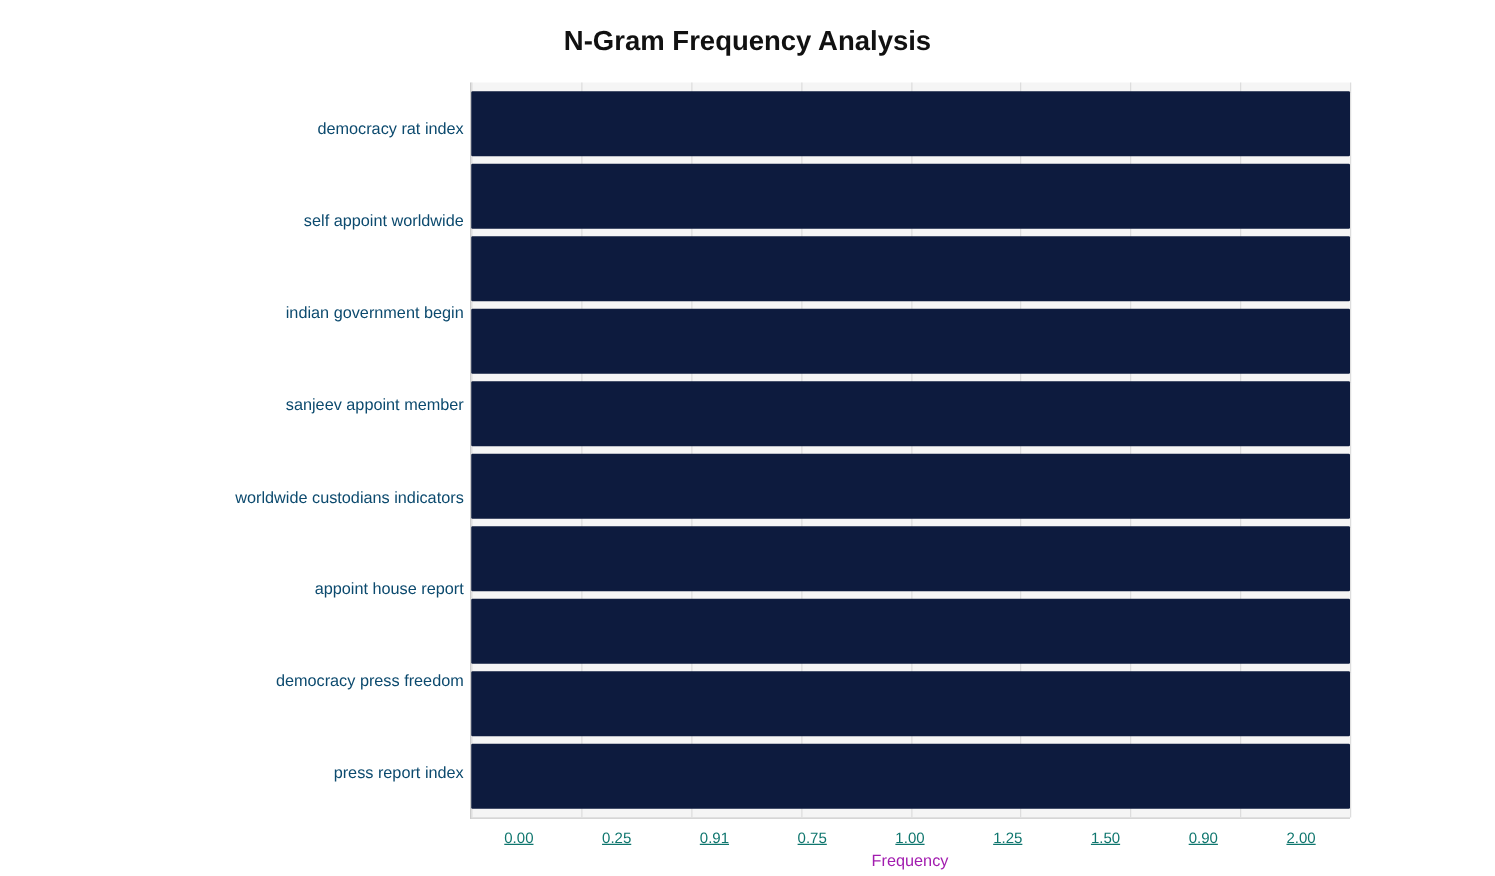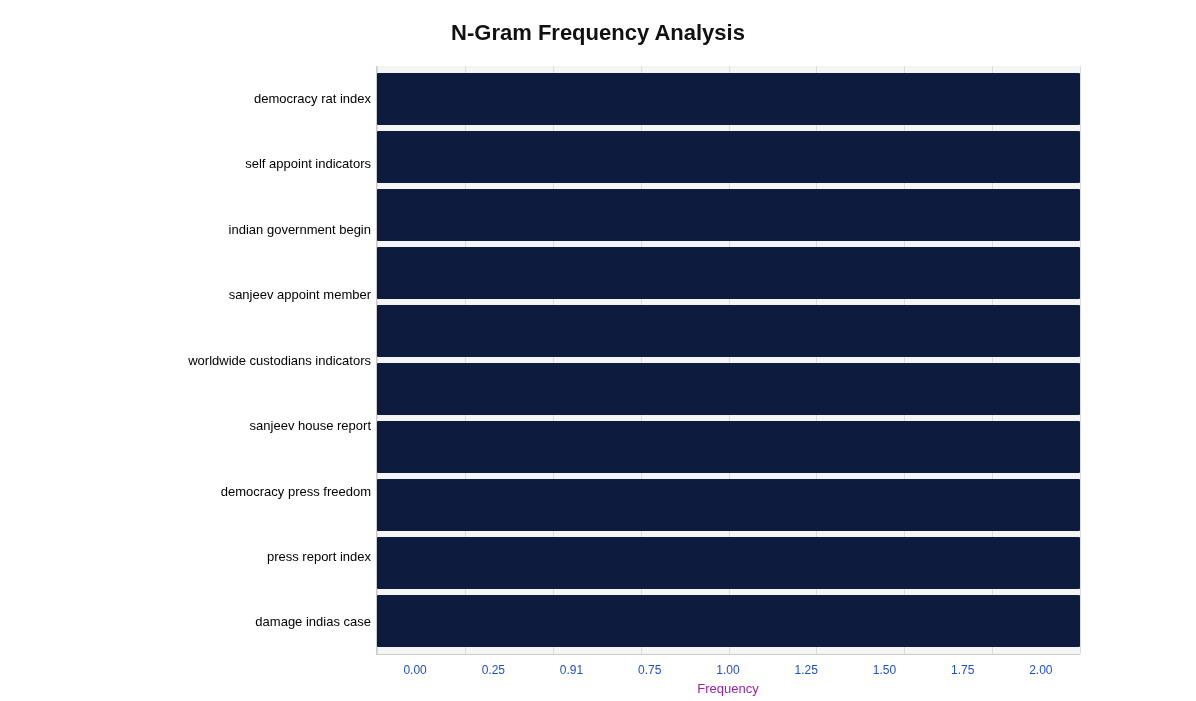--- a/index.html
+++ b/index.html
@@ -41,21 +41,21 @@
     .y-labels {
       display: flex;
       flex-direction: column;
       justify-content: space-around;
       width: 260px;
       flex-shrink: 0;
       padding-right: 5px;
     }
     .y-label {
       font-size: 13px;
-      color: #000000;
+      color: #0c4a6e;
       text-align: right;
       line-height: 1.2;
       flex: 1;
       display: flex;
       align-items: center;
       justify-content: flex-end;
     }
     .bars-section {
       flex: 1;
       display: flex;
@@ -101,47 +101,47 @@
     .x-axis-labels {
       display: flex;
       flex-direction: row;
       margin-left: 260px;
       padding-top: 8px;
     }
     .x-label {
       flex: 1;
       text-align: center;
       font-size: 12px;
-      color: #1d4ed8;
+      color: #0f766e;
+      text-decoration: underline;
     }
     .x-axis-title {
       text-align: center;
       font-size: 13px;
       color: #a21caf;
       margin-top: 4px;
       margin-left: 260px;
     }
   </style>
 </head>
 <body>
 
 <div class="chart-container">
   <div class="chart-title">N-Gram Frequency Analysis</div>
   <div class="chart-area">
     <div class="grid-and-bars">
       <div class="y-labels" id="y-labels-container">
       <div class="y-label">democracy rat index</div>
-          <div class="y-label">self appoint indicators</div>
+          <div class="y-label">self appoint worldwide</div>
           <div class="y-label">indian government begin</div>
           <div class="y-label">sanjeev appoint member</div>
           <div class="y-label">worldwide custodians indicators</div>
-          <div class="y-label">sanjeev house report</div>
+          <div class="y-label">appoint house report</div>
           <div class="y-label">democracy press freedom</div>
           <div class="y-label">press report index</div>
-          <div class="y-label">damage indias case</div>
         </div>
       <div class="bars-section">
         <div class="grid-lines" id="grid-lines-container">
         <div class="grid-line" style="left: 0%;"></div>
             <div class="grid-line" style="left: 12.5%;"></div>
             <div class="grid-line" style="left: 25%;"></div>
             <div class="grid-line" style="left: 37.5%;"></div>
             <div class="grid-line" style="left: 50%;"></div>
             <div class="grid-line" style="left: 62.5%;"></div>
             <div class="grid-line" style="left: 75%;"></div>
@@ -183,18 +183,18 @@
       </div>
     </div>
     <div class="x-axis-labels" id="x-labels-container">
     <span class="x-label">0.00</span>
         <span class="x-label">0.25</span>
         <span class="x-label">0.91</span>
         <span class="x-label">0.75</span>
         <span class="x-label">1.00</span>
         <span class="x-label">1.25</span>
         <span class="x-label">1.50</span>
-        <span class="x-label">1.75</span>
+        <span class="x-label">0.90</span>
         <span class="x-label">2.00</span>
       </div>
     <div class="x-axis-title">Frequency</div>
   </div>
 </div>
 
 </body></html>

